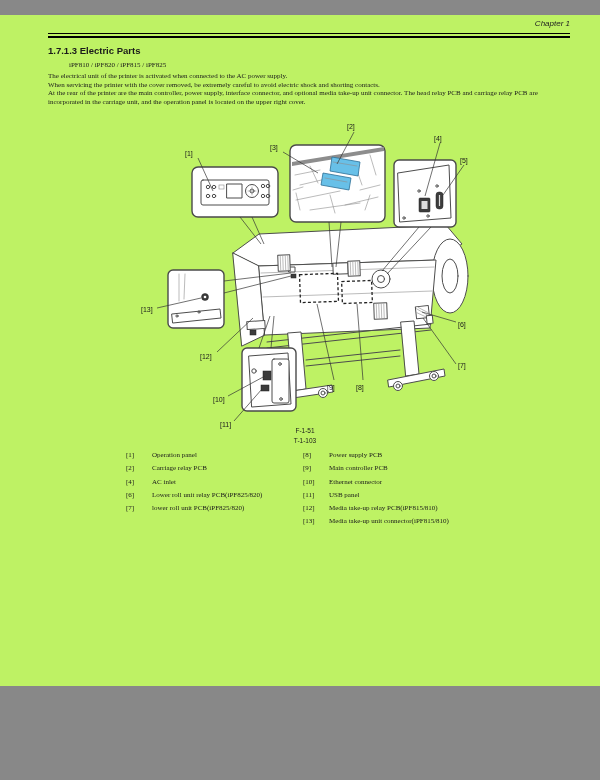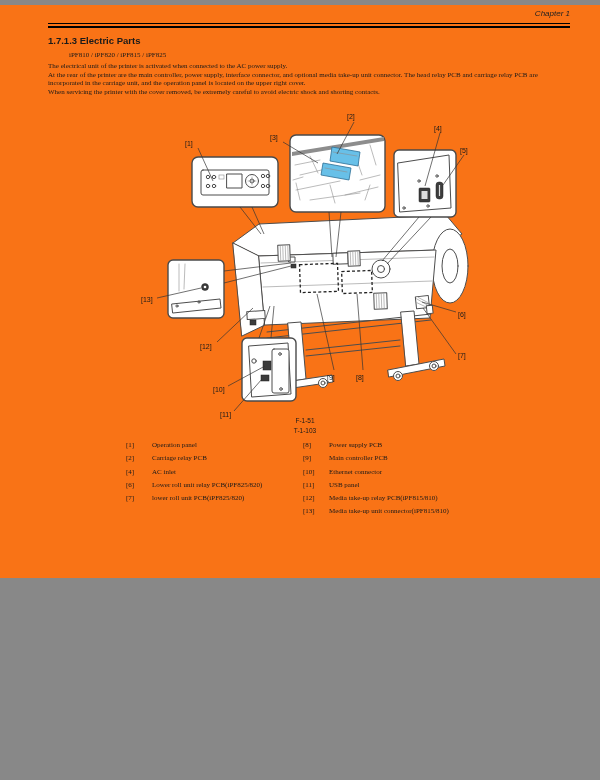--- a/index.html
+++ b/index.html
@@ -1,19 +1,19 @@
 <!DOCTYPE html>
 <html><head>
 <meta charset="utf-8">
 <style>
   html,body{margin:0;padding:0;background:#888;}
   .page{
-    position:relative;width:600px;height:573px;background:#f97316;
+    position:relative;width:600px;height:671px;background:#bef264;
     font-family:"Liberation Serif",serif;color:#1a1a1a;overflow:hidden;
-    margin:5px auto;
+    margin:15px auto;
   }
   .chapter{
     position:absolute;top:4px;left:48px;right:30px;text-align:right;
     font-family:"Liberation Sans",sans-serif;font-style:italic;font-size:8px;color:#222;
   }
   .rule{position:absolute;top:18px;left:48px;right:30px;border-top:1px solid #000;}
   .rule .thick{height:2px;background:#000;margin-top:1.5px;}
   .heading{
     position:absolute;top:30px;left:48px;
     font-family:"Liberation Sans",sans-serif;font-weight:bold;font-size:9.5px;
@@ -51,22 +51,22 @@
   <div class="chapter">Chapter 1</div>
   <div class="rule">
       <div class="thick"></div>
     </div>
 
   <div class="heading">1.7.1.3 Electric Parts</div>
   <div class="models">iPF810 / iPF820 / iPF815 / iPF825</div>
 
   <div class="para">
     <div>The electrical unit of the printer is activated when connected to the AC power supply.</div>
+    <div>When servicing the printer with the cover removed, be extremely careful to avoid electric shock and shorting contacts.</div>
     <div>At the rear of the printer are the main controller, power supply, interface connector, and optional media take-up unit connector. The head relay PCB and carriage relay PCB are incorporated in the carriage unit, and the operation panel is located on the upper right cover.</div>
-    <div>When servicing the printer with the cover removed, be extremely careful to avoid electric shock and shorting contacts.</div>
   </div>
 
   <svg class="diagram" width="380" height="332" viewBox="120 103 380 332" xmlns="http://www.w3.org/2000/svg">
 
     <g>
       <path class="ln fw" d="M233,238 L259,219 L446,210 L462,229 L436,245 L259,251 Z"></path>
       <ellipse class="ln fw" cx="450" cy="261" rx="18" ry="37"></ellipse>
       <ellipse class="ln fw" cx="450" cy="261" rx="8" ry="17"></ellipse>
       <path class="ln fw" d="M233,238 L259,251 L265,320 L242,331 Z"></path>
       <path class="ln fw" d="M259,251 L436,245 L430,313 L265,320 Z"></path>

